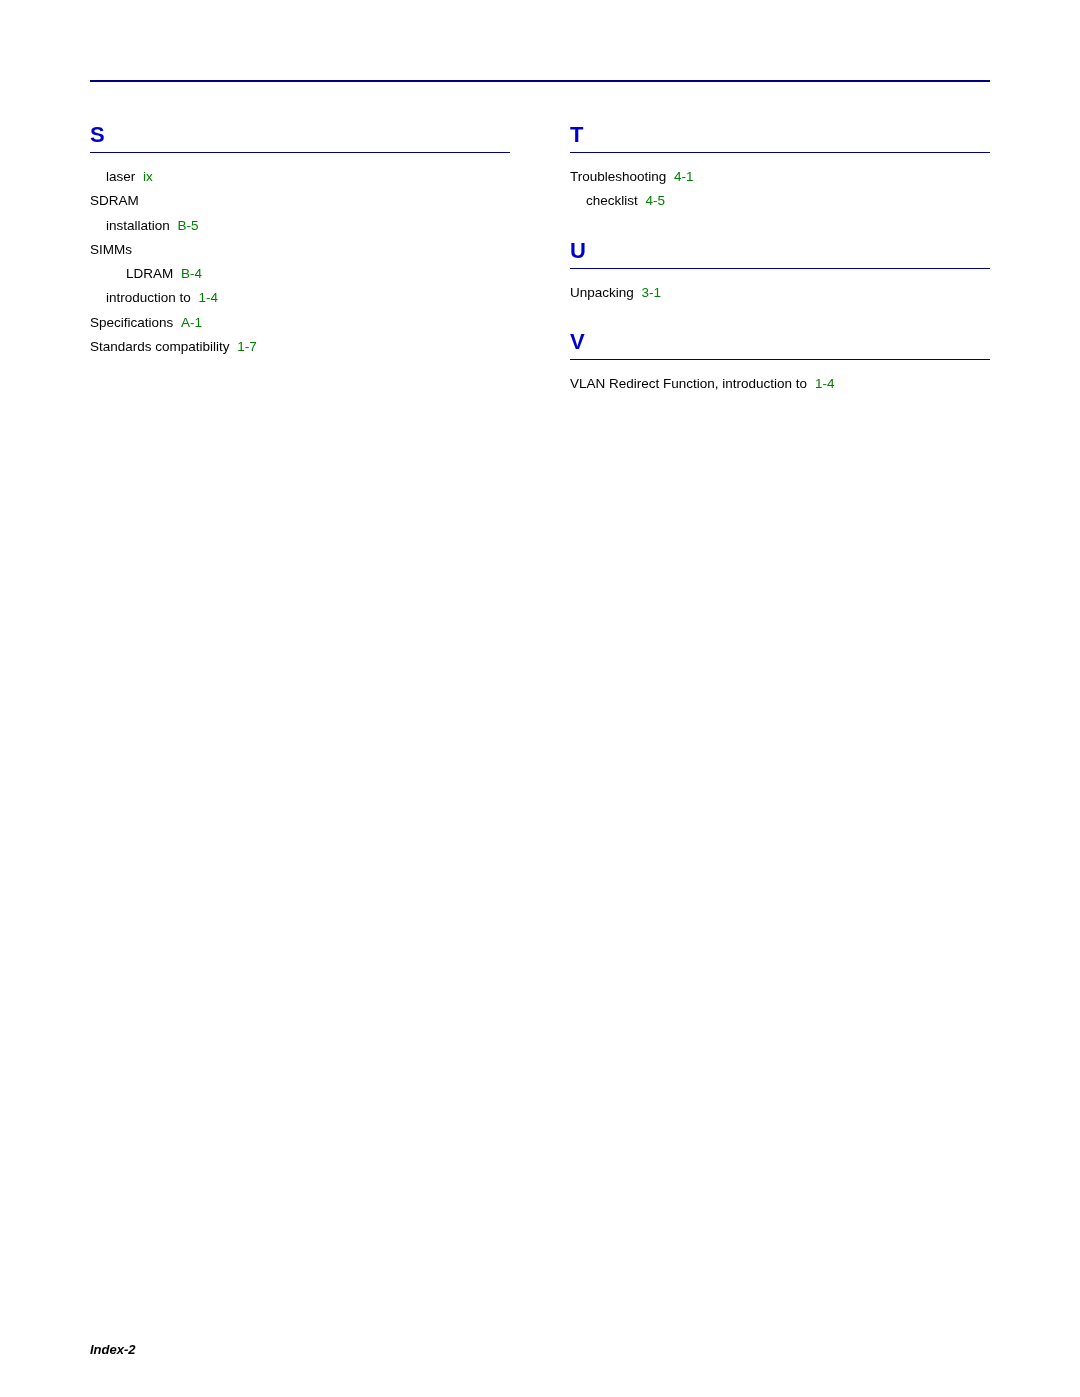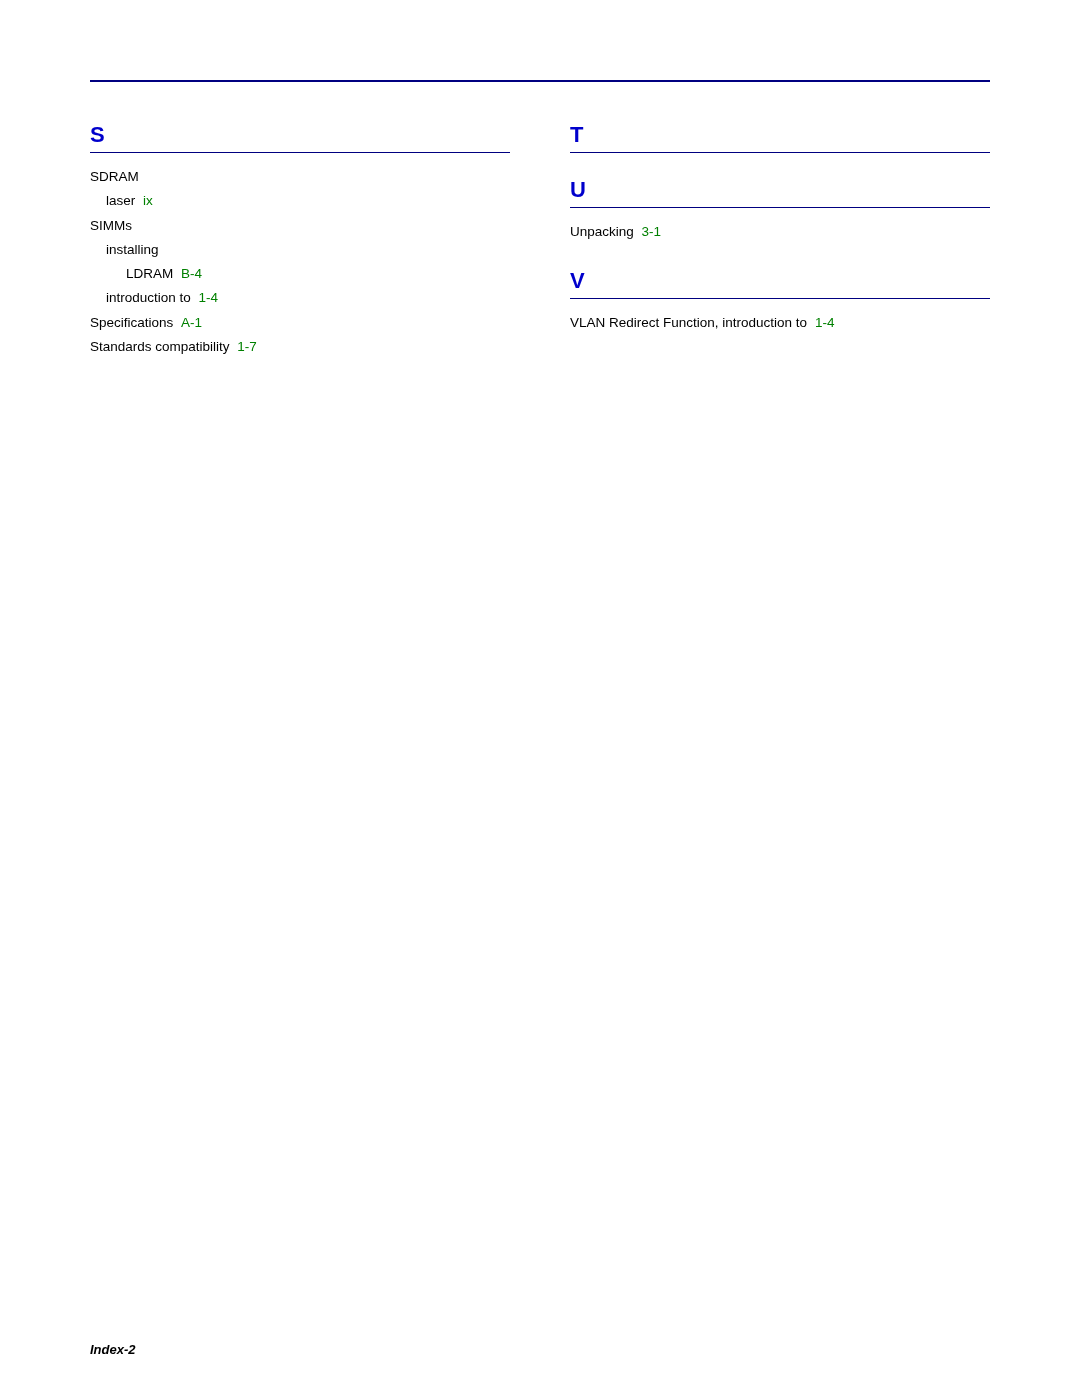--- a/index.html
+++ b/index.html
@@ -108,36 +108,37 @@
 
     <div class="column">
       <div class="section-header">
         <span class="section-letter">S</span>
       </div>
       <div class="index-entries">
 
 
 
         <div class="entry-row">
-          <span class="entry-label">SDRAM</span>
-        </div>
-
-        <div class="entry-row">
           <span class="entry-label indent1">laser&nbsp;</span>
           <span class="page-ref">ix</span>
         </div>
 
+        <div class="entry-row">
+          <span class="entry-label">SDRAM</span>
+        </div>
+
+        <div class="entry-row">
+          <span class="entry-label indent1">installation&nbsp;</span>
+          <span class="page-ref">B-5</span>
+        </div>
 
         <div class="entry-row">
           <span class="entry-label">SIMMs</span>
         </div>
 
-        <div class="entry-row">
-          <span class="entry-label indent1">installing</span>
-        </div>
 
         <div class="entry-row">
           <span class="entry-label indent2">LDRAM&nbsp;</span>
           <span class="page-ref">B-4</span>
         </div>
 
 
 
         <div class="entry-row">
           <span class="entry-label indent1">introduction to&nbsp;</span>
@@ -154,20 +155,33 @@
           <span class="page-ref">1-7</span>
         </div>
 
       </div>
     </div>
 
     <div class="column">
 
       <div class="section-header">
         <span class="section-letter">T</span>
+      </div>
+      <div class="index-entries">
+
+        <div class="entry-row">
+          <span class="entry-label">Troubleshooting&nbsp;</span>
+          <span class="page-ref">4-1</span>
+        </div>
+
+        <div class="entry-row">
+          <span class="entry-label indent1">checklist&nbsp;</span>
+          <span class="page-ref">4-5</span>
+        </div>
+
       </div>
 
       <div class="section-header section-gap">
         <span class="section-letter">U</span>
       </div>
       <div class="index-entries">
 
         <div class="entry-row">
           <span class="entry-label">Unpacking&nbsp;</span>
           <span class="page-ref">3-1</span>

